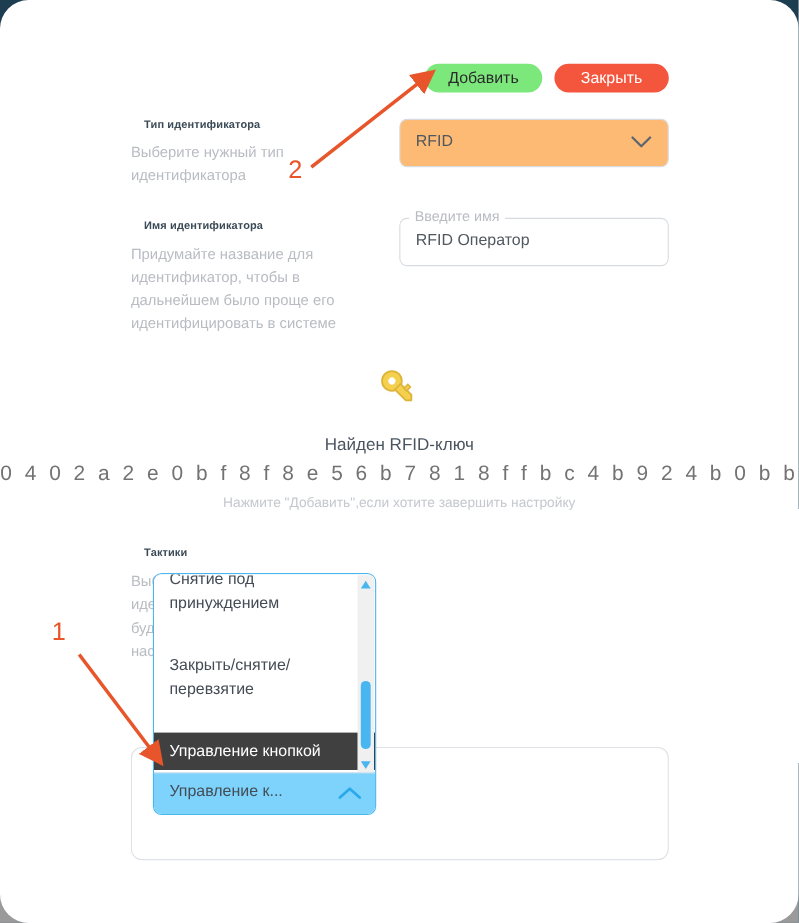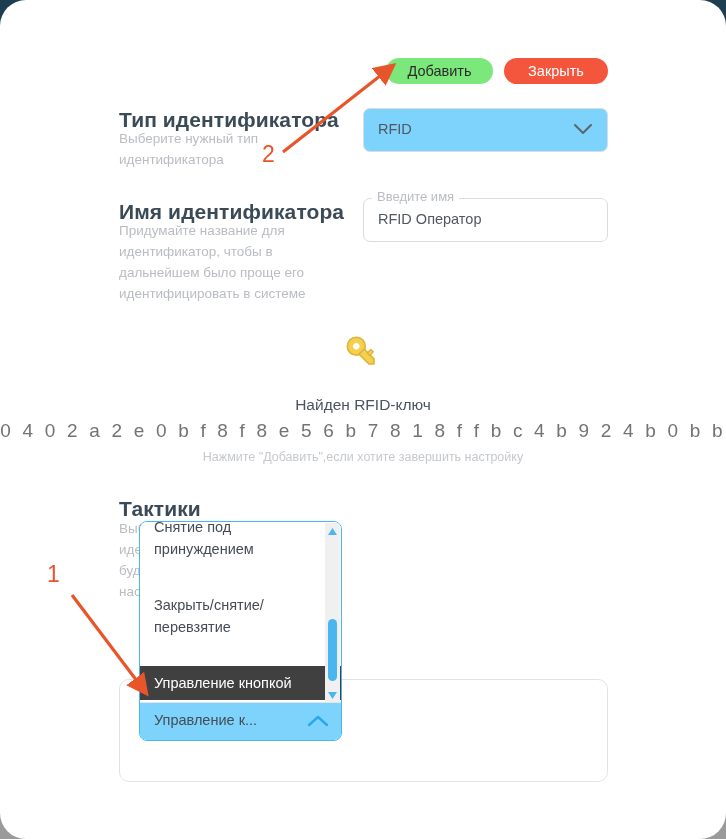--- a/index.html
+++ b/index.html
@@ -32,31 +32,32 @@
   .btn-close{
     position:absolute;left:504px;top:58px;width:104px;height:26px;
     background:#f4563d;color:#ffffff;
     border:none;border-radius:13px;
     font-size:14.5px;font-family:"Liberation Sans", sans-serif;
     cursor:pointer;padding:0;line-height:26px;text-align:center;
   }
 
   
   .sec-title{
-    position:absolute;color:#3b4a57;font-weight:bold;font-size:21px;
+    position:absolute;color:#3b4a57;font-weight:bold;font-size:10px;
     letter-spacing:.1px;
+    margin-left:12px;
   }
   .sec-desc{
     position:absolute;color:#b9bcc2;font-size:13.5px;line-height:21px;
   }
 
   
   .select-box{
     position:absolute;left:363px;top:108px;width:243px;height:42px;
-    border:1px solid #d8dce0;border-radius:7px;background:#7dd3fc;
+    border:1px solid #d8dce0;border-radius:7px;background:#fdba74;
     cursor:pointer;
   }
   .select-box .val{
     position:absolute;left:14px;top:12px;color:#50585f;font-size:14.5px;
   }
   .chev{
     position:absolute;right:14px;top:14px;width:20px;height:13px;
   }
 
   

